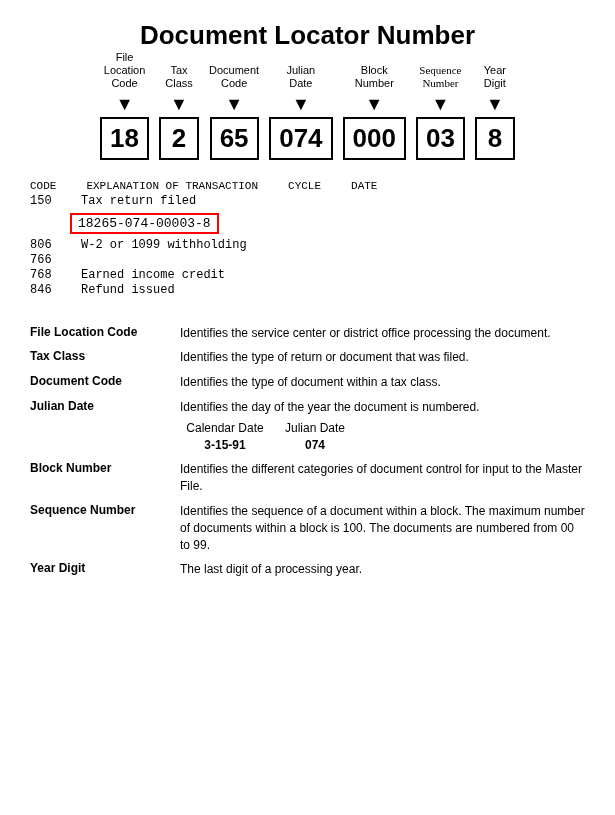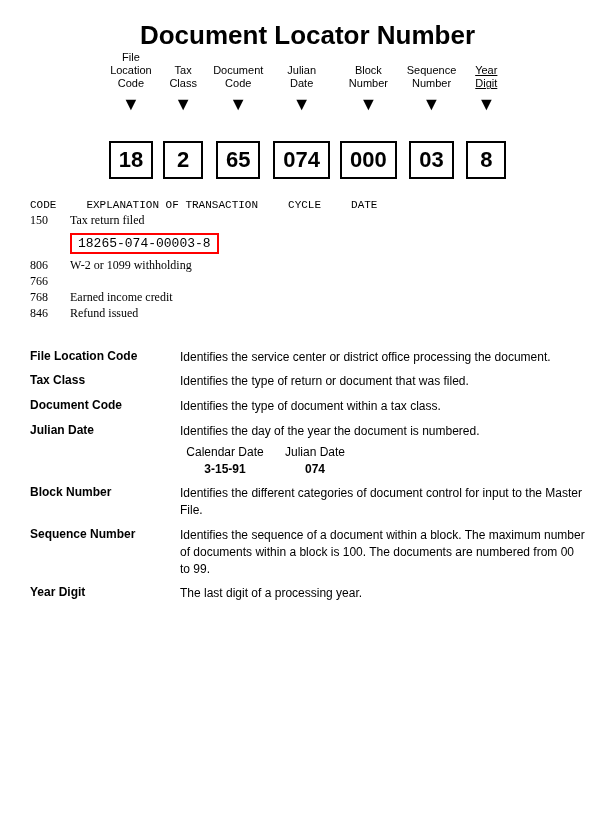--- a/index.html
+++ b/index.html
@@ -36,27 +36,26 @@
       line-height: 1.2;
       font-family: Arial, sans-serif;
       max-width: 60px;
     }
     .arrow-down {
       font-size: 18px;
       line-height: 1;
     }
     .field-box {
       border: 2px solid #000;
-      font-size: 22px;
+      font-size: 26px;
       font-weight: bold;
       text-align: center;
       padding: 4px 8px;
       min-width: 40px;
       font-family: Arial, sans-serif;
-      margin-top: 24px;
     }
     .field-box.wide { min-width: 55px; }
 
     .transactions-section {
       margin-top: 10px;
       font-family: 'Courier New', Courier, monospace;
       font-size: 12px;
     }
     .transactions-title {
       text-align: center;
@@ -67,24 +66,24 @@
     }
     .transactions-header {
       display: flex;
       gap: 30px;
       font-size: 11px;
       font-family: 'Courier New', Courier, monospace;
       margin-bottom: 2px;
     }
     .trans-row {
       display: flex;
-      gap: 10px;
+      gap: 21px;
       font-size: 12px;
       margin-bottom: 1px;
-      font-family: Liberation Serif, serif;
+      font-family: Liberation Mono, monospace;
     }
     .trans-code {
       min-width: 30px;
     }
     .dln-highlight {
       border: 2px solid red;
       display: inline-block;
       padding: 1px 6px;
       font-family: 'Courier New', Courier, monospace;
       font-size: 13px;
@@ -168,27 +167,27 @@
       <div class="arrow-down">▼</div>
       <div class="field-box wide">074</div>
     </div>
     <div class="field-col">
       <div class="field-label" style="white-space: pre-line;">Block
 Number</div>
       <div class="arrow-down">▼</div>
       <div class="field-box wide">000</div>
     </div>
     <div class="field-col">
-      <div class="field-label" style="white-space: pre-line;">Sequence
+      <div class="field-label" style="white-space: pre-line; font-family: Liberation Serif, serif;">Sequence
 Number</div>
       <div class="arrow-down">▼</div>
       <div class="field-box">03</div>
     </div>
     <div class="field-col">
-      <div class="field-label" style="white-space: pre-line; text-decoration: underline;">Year
+      <div class="field-label" style="white-space: pre-line;">Year
 Digit</div>
       <div class="arrow-down">▼</div>
       <div class="field-box">8</div>
     </div>
   </div>
 
 <div class="transactions-section">
   <div class="transactions-header">
     <span>CODE</span>
     <span>EXPLANATION OF TRANSACTION</span>

